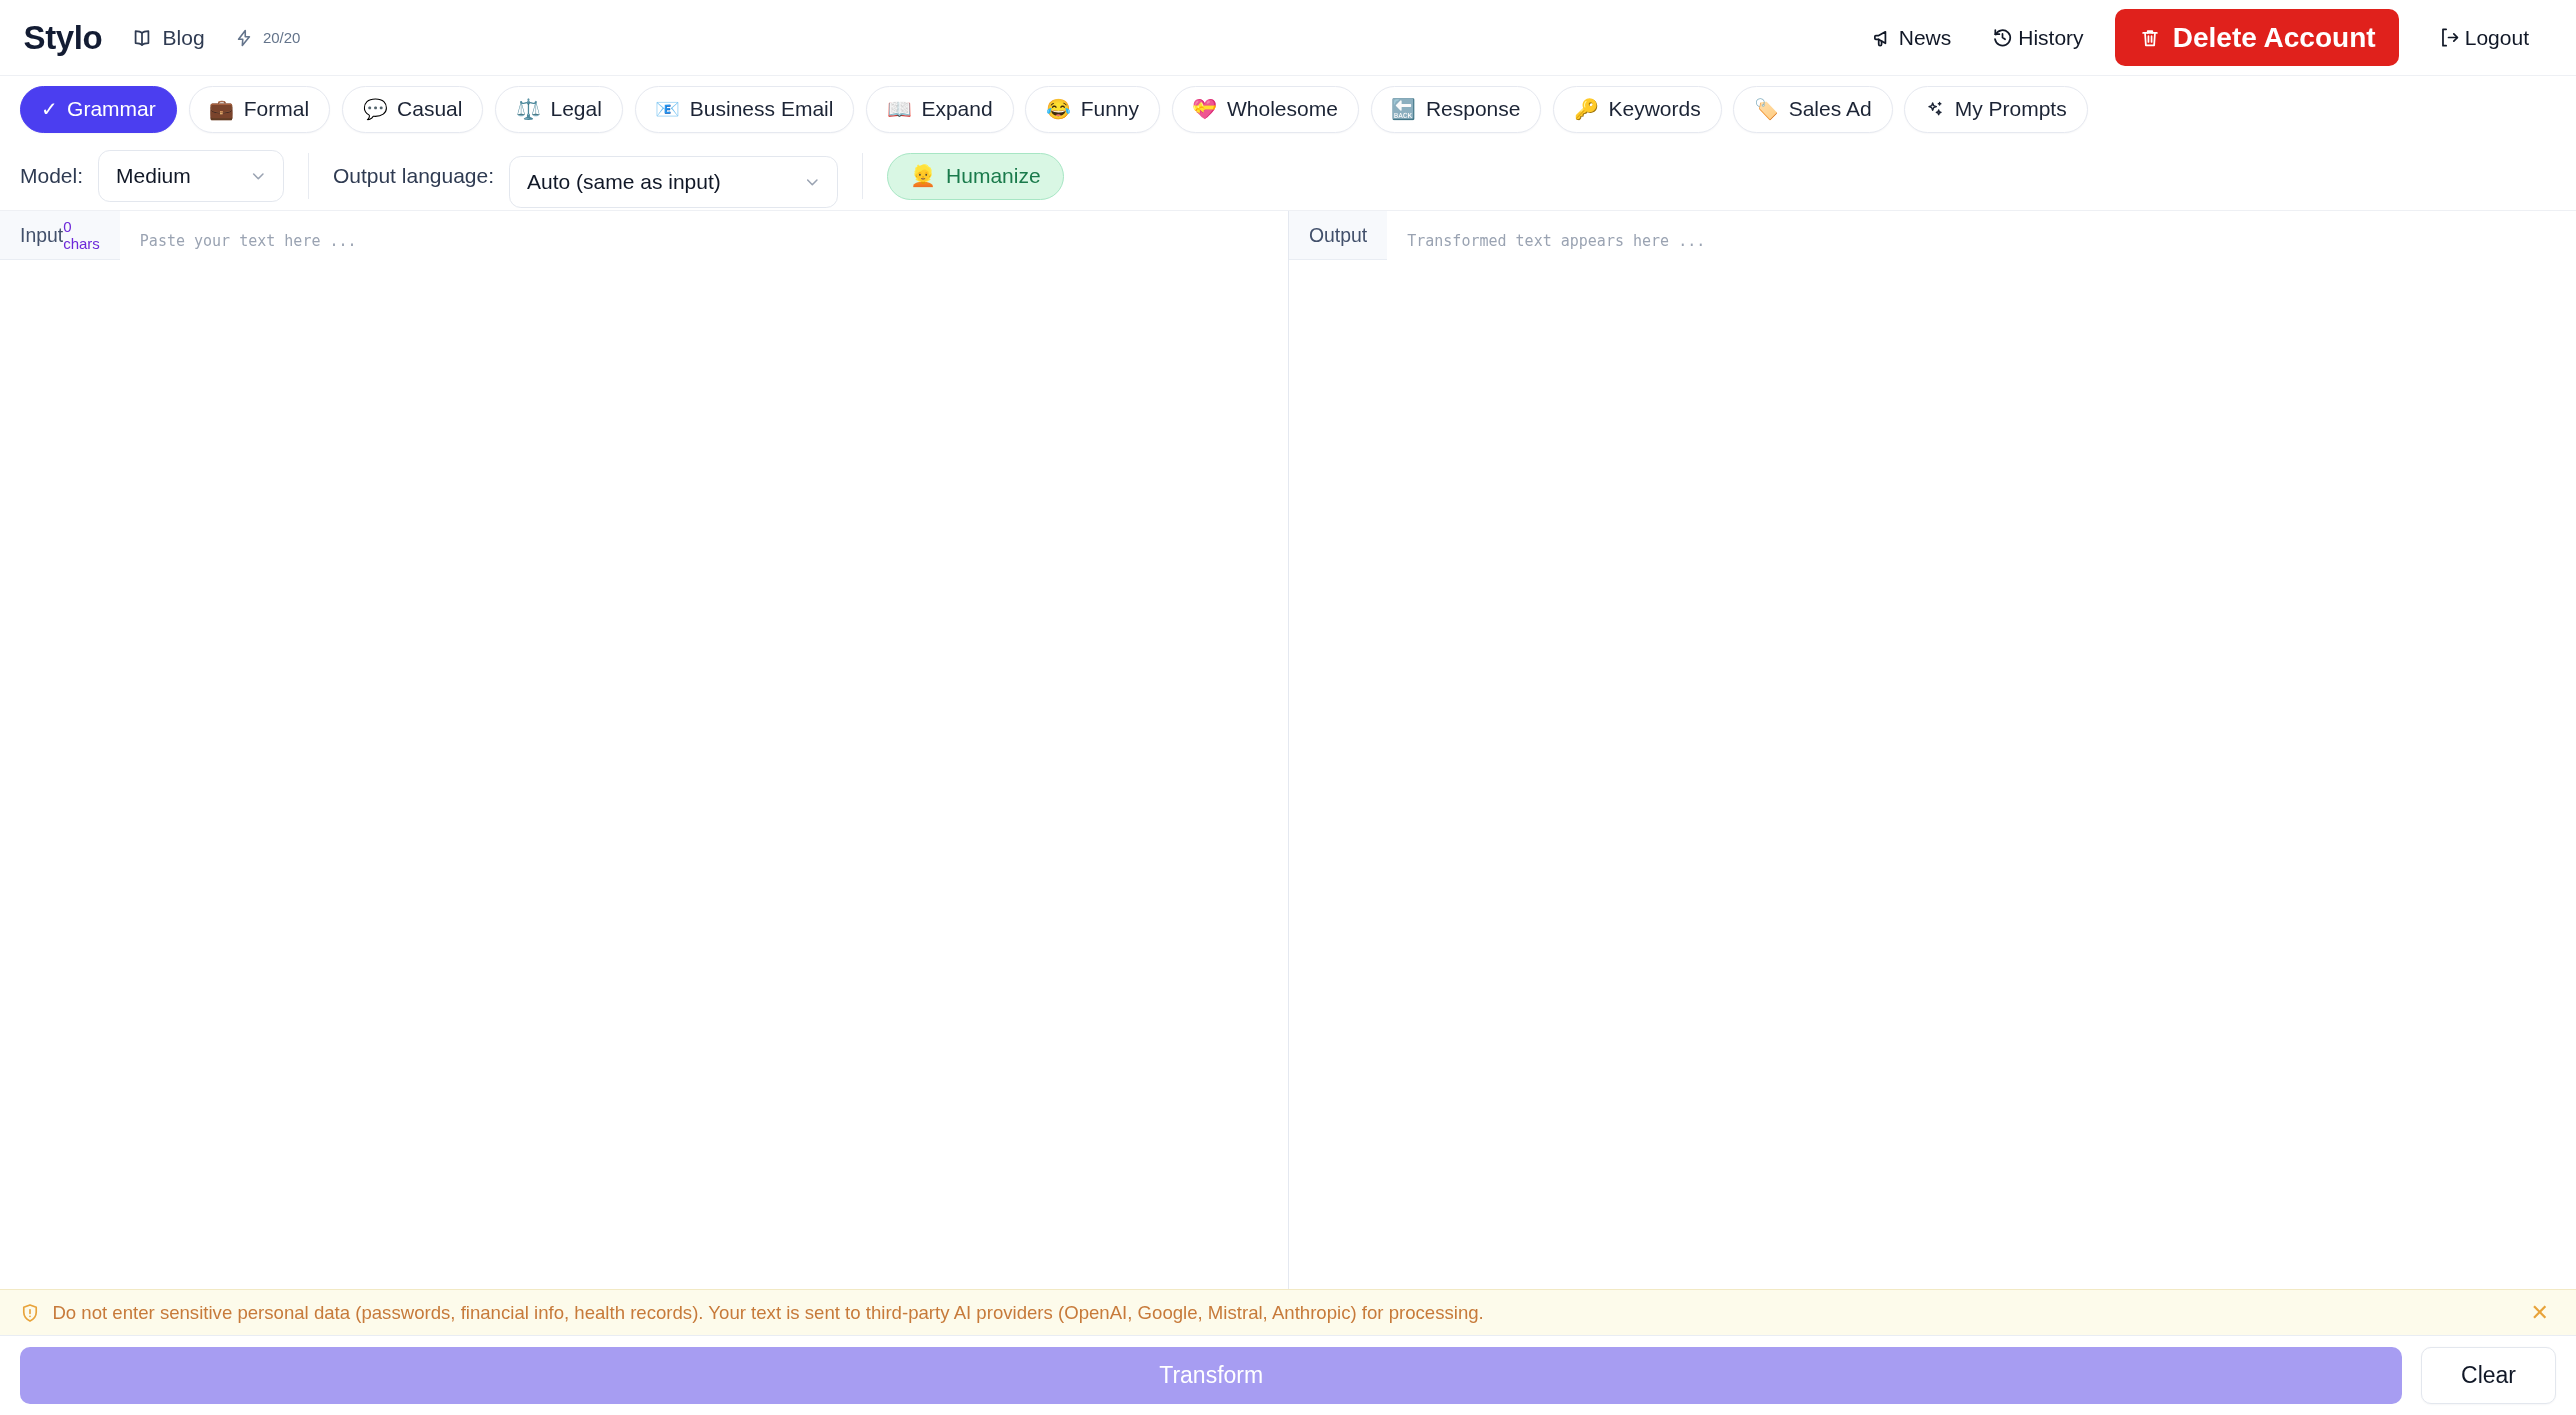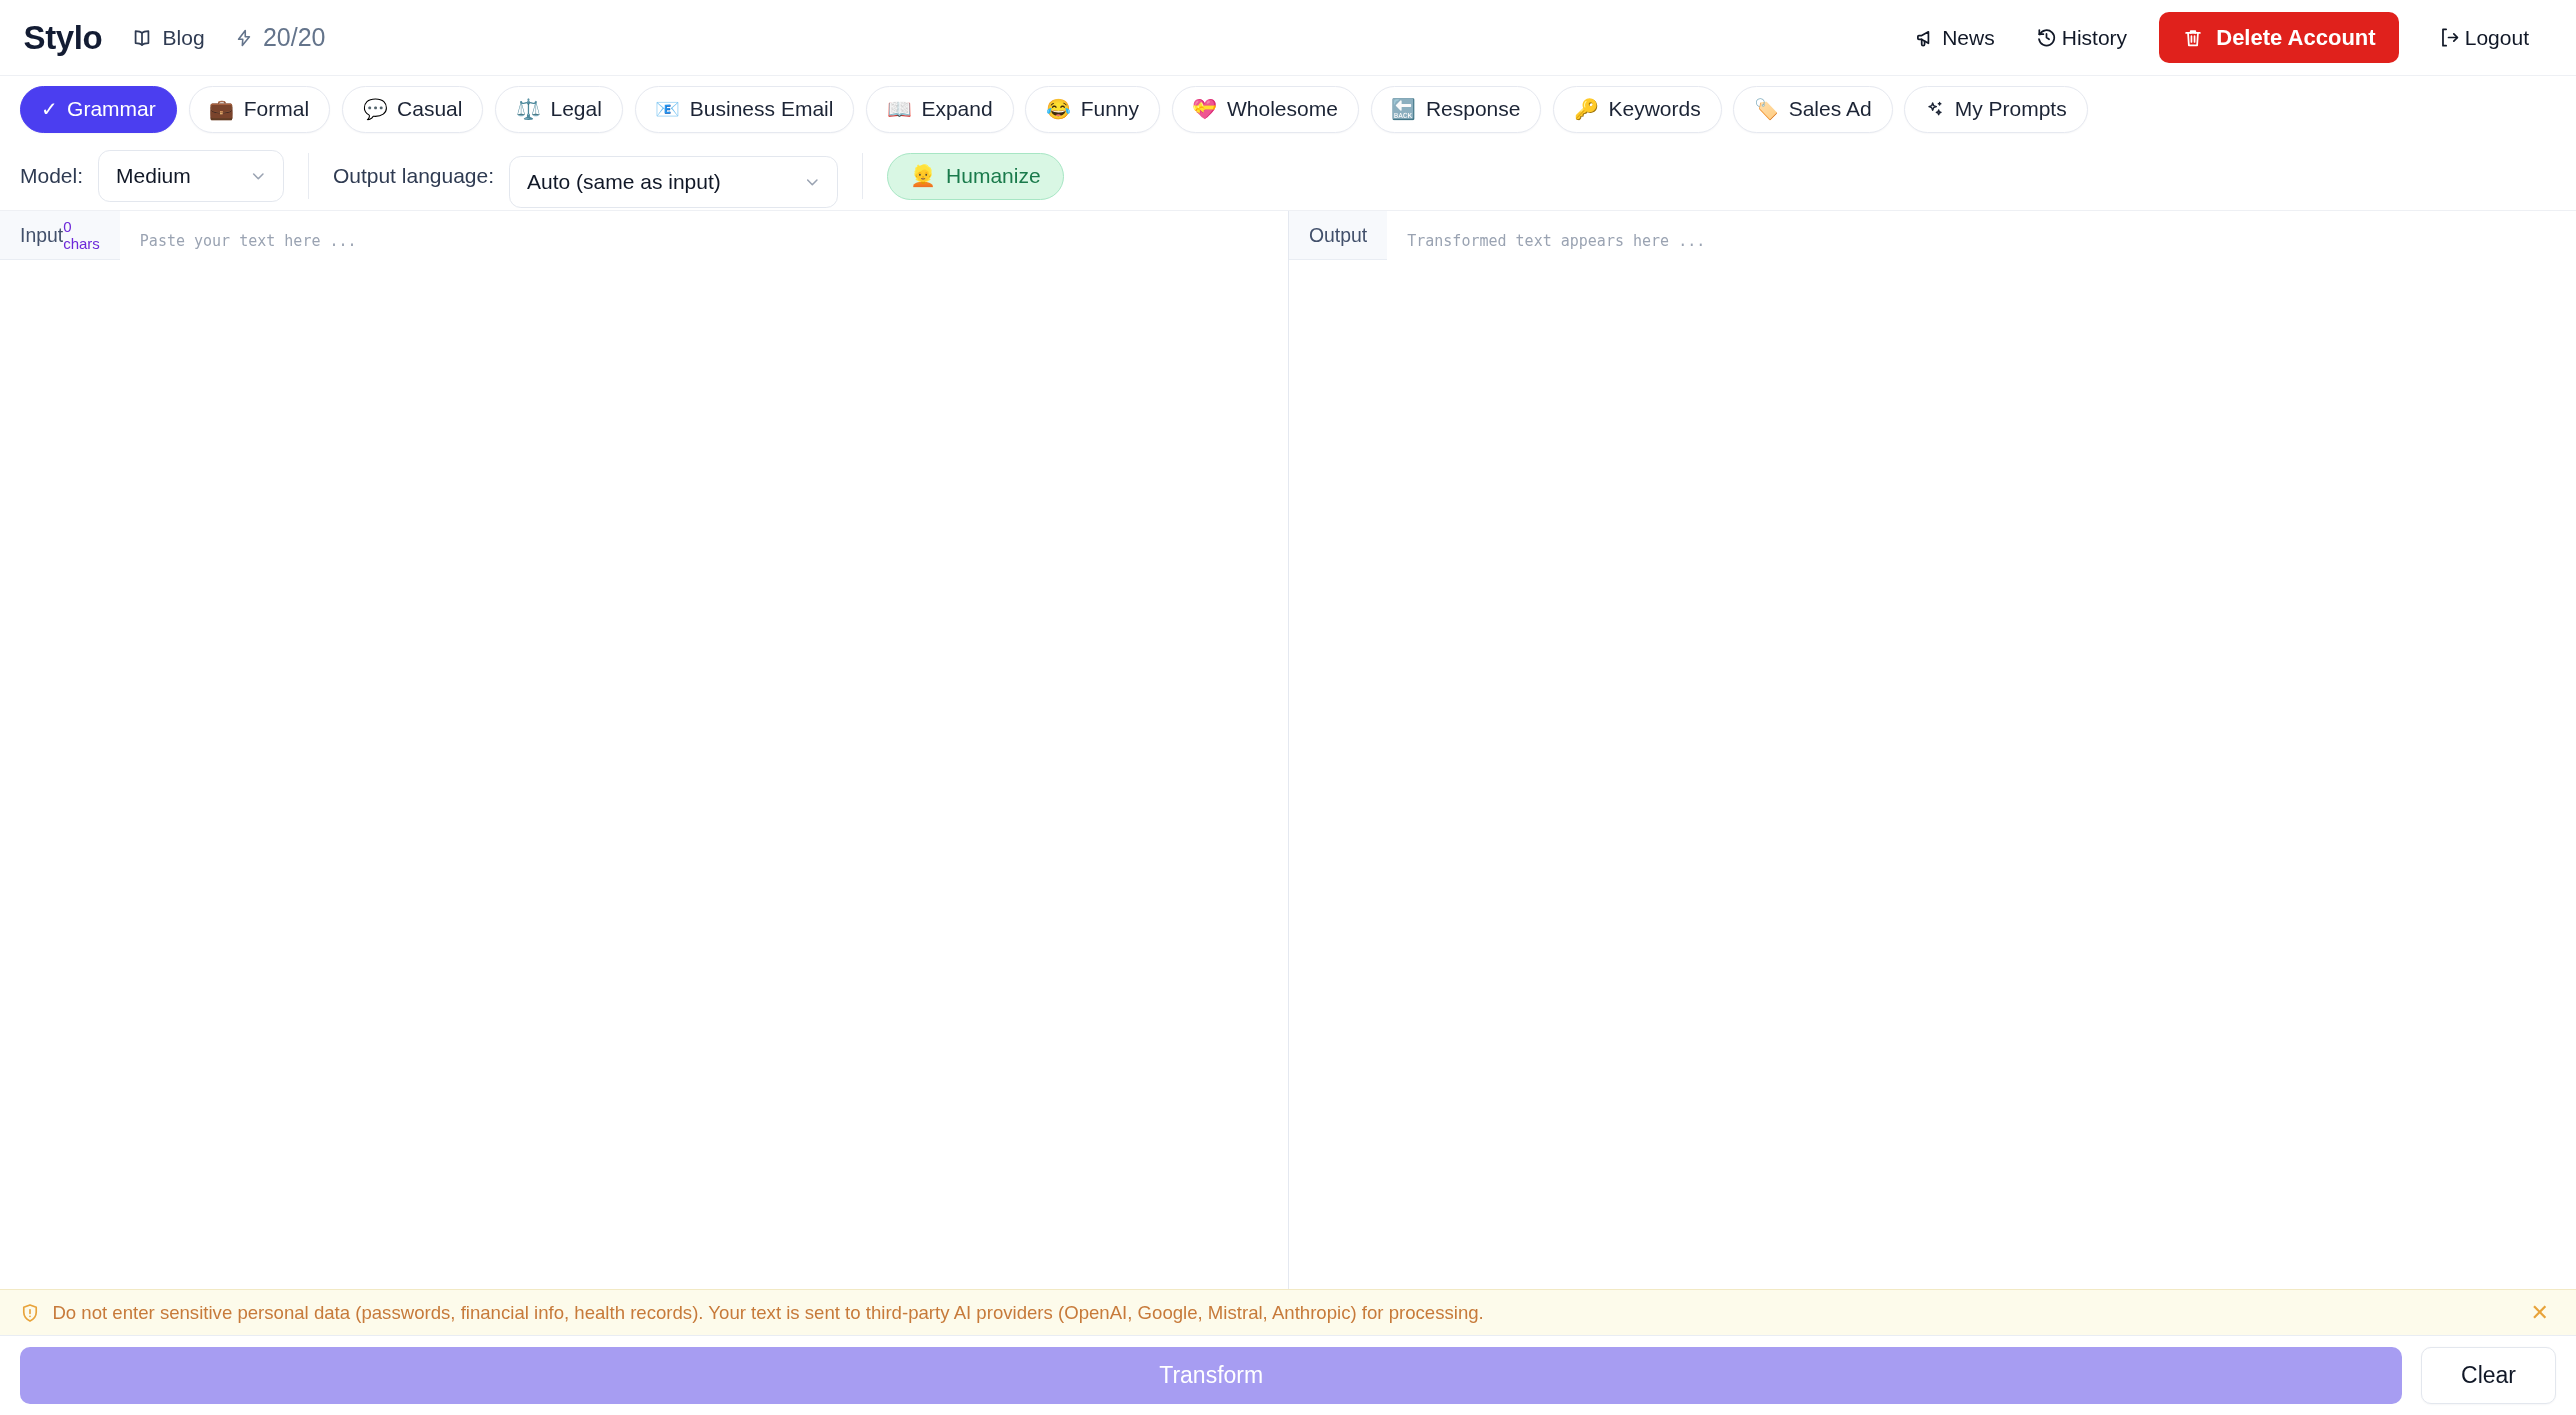--- a/index.html
+++ b/index.html
@@ -42,21 +42,21 @@
     font-size: 21px;
     color: #2f3b52;
     margin-right: 29px;
     cursor: pointer;
     text-decoration: none;
   }
   .credits {
     display: flex;
     align-items: center;
     gap: 9.3px;
-    font-size: 25px;
+    font-size: 15px;
     color: #64748b;
   }
   .spacer { flex: 1 1 auto; }
   .header-right {
     display: flex;
     align-items: center;
     gap: 0px;
   }
   .hbtn {
     display: flex;
@@ -72,21 +72,21 @@
     white-space: nowrap;
   }
   .danger-btn {
     display: flex;
     align-items: center;
     gap: 11.8px;
     background: #e0211c;
     color: #ffffff;
     border: none;
     border-radius: 10px;
-    font-size: 22px;
+    font-size: 28px;
     font-weight: 600;
     padding: 12.7px 23.6px;
     margin: 0 18.6px 0 11.8px;
     cursor: pointer;
     font-family: inherit;
     white-space: nowrap;
   }
   .icn { display: inline-flex; align-items: center; justify-content: center; flex: 0 0 auto; }
 
   

